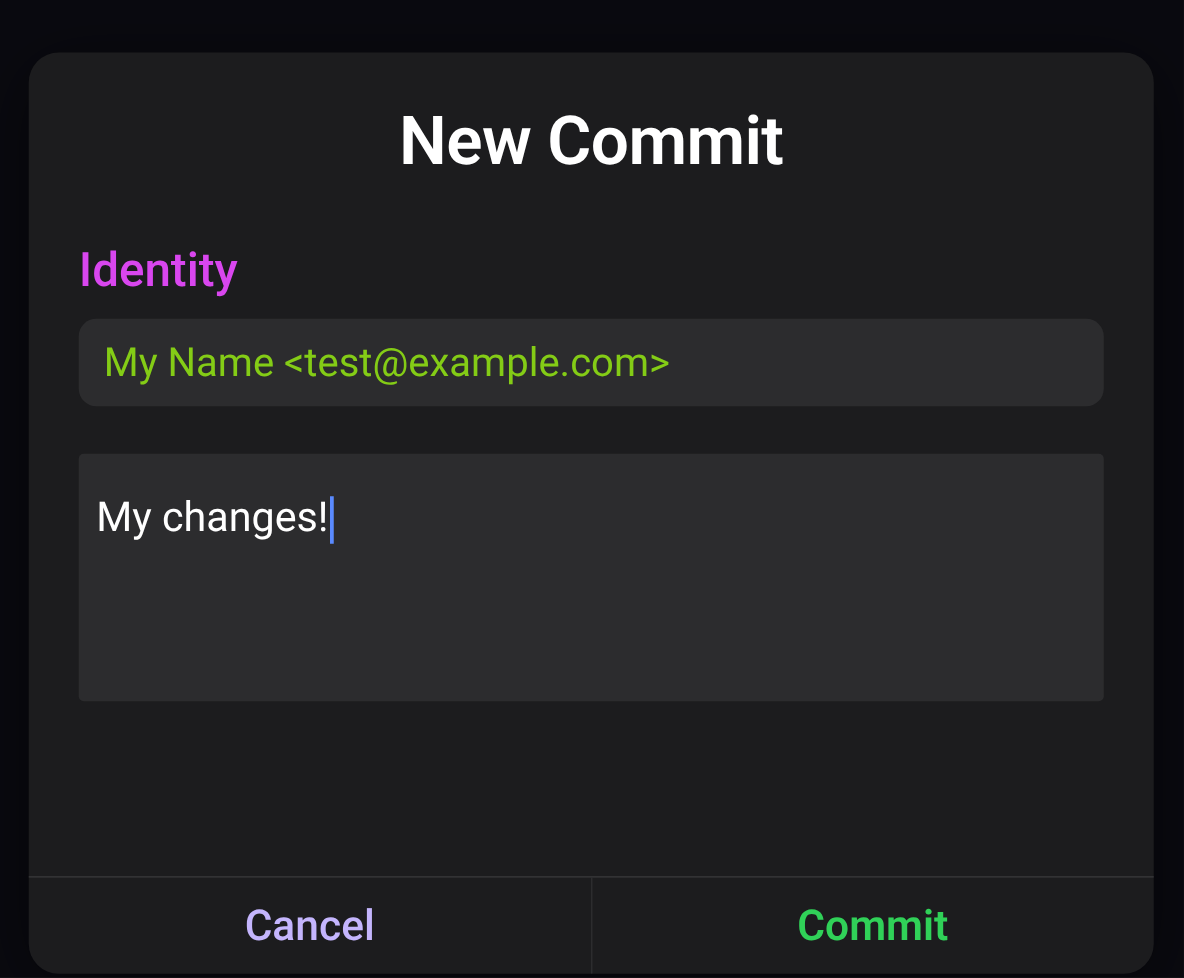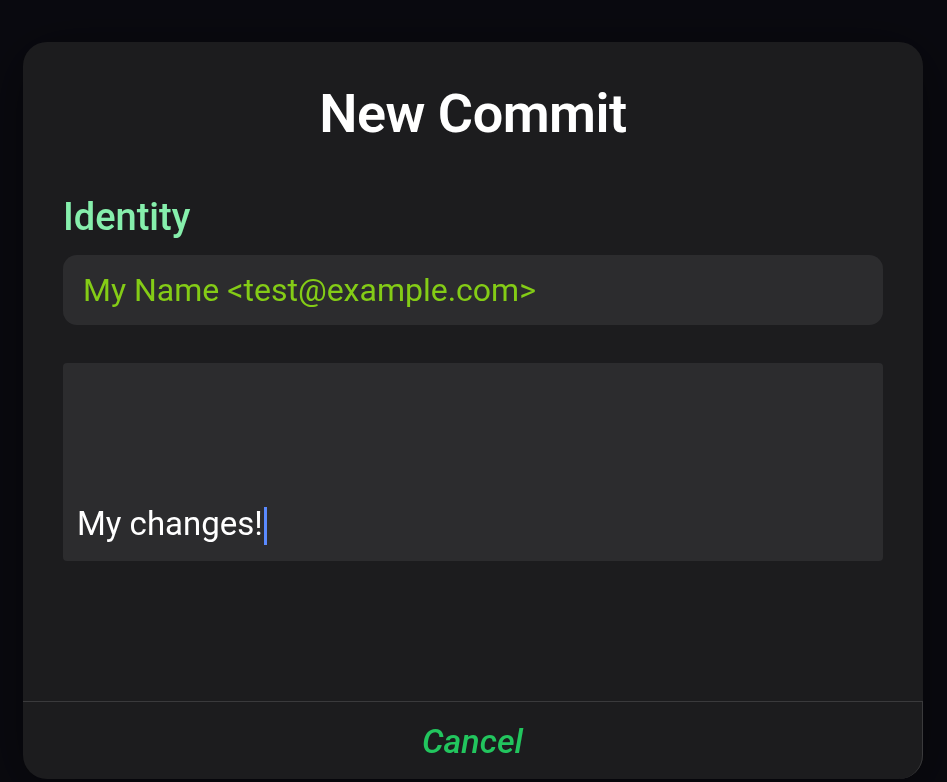--- a/index.html
+++ b/index.html
@@ -57,21 +57,21 @@
     .dialog-title {
       text-align: center;
       color: #ffffff;
       font-size: 54px;
       font-weight: 600;
       letter-spacing: -0.5px;
       margin-bottom: 50px;
     }
     
     .field-label {
-      color: #86efac;
+      color: #d946ef;
       font-size: 38px;
       font-weight: 500;
       margin-bottom: 16px;
     }
     
     .text-input {
       width: 100%;
       background: #2c2c2e;
       border: none;
       border-radius: 14px;
@@ -85,26 +85,26 @@
     .textarea-wrapper {
       position: relative;
     }
     
     .textarea-content {
       width: 100%;
       height: 198px;
       background: #2c2c2e;
       border: none;
       border-radius: 4px;
-      padding: 18px 14px;
+      padding: 32px 14px;
       color: #ffffff;
       font-size: 33px;
       font-family: inherit;
       display: flex;
-      align-items: flex-end;
+      align-items: flex-start;
     }
     
     .cursor {
       display: inline-block;
       width: 3px;
       height: 38px;
       background: #5a8aff;
       margin-left: 1px;
       vertical-align: text-top;
       position: relative;
@@ -137,22 +137,21 @@
     .footer-button:first-child {
       border-right: 1px solid #3a3a3c;
       border-bottom-left-radius: 24px;
     }
     
     .footer-button:last-child {
       border-bottom-right-radius: 24px;
     }
     
     .cancel-btn {
-      color: #22c55e;
-      font-style: italic;
+      color: #c4b5fd;
     }
     
     .commit-btn {
       color: #30d158;
       font-weight: 600;
     }
   </style>
 </head>
 <body>
 
@@ -174,14 +173,15 @@
         <div class="textarea-content">
           <span>My changes!</span>
             <span class="cursor"></span>
         </div>
       </div>
     </div>
   </div>
 
   <div class="dialog-footer">
     <button class="footer-button cancel-btn">Cancel</button>
+    <button class="footer-button commit-btn">Commit</button>
   </div>
 </div>
 
 </body></html>

